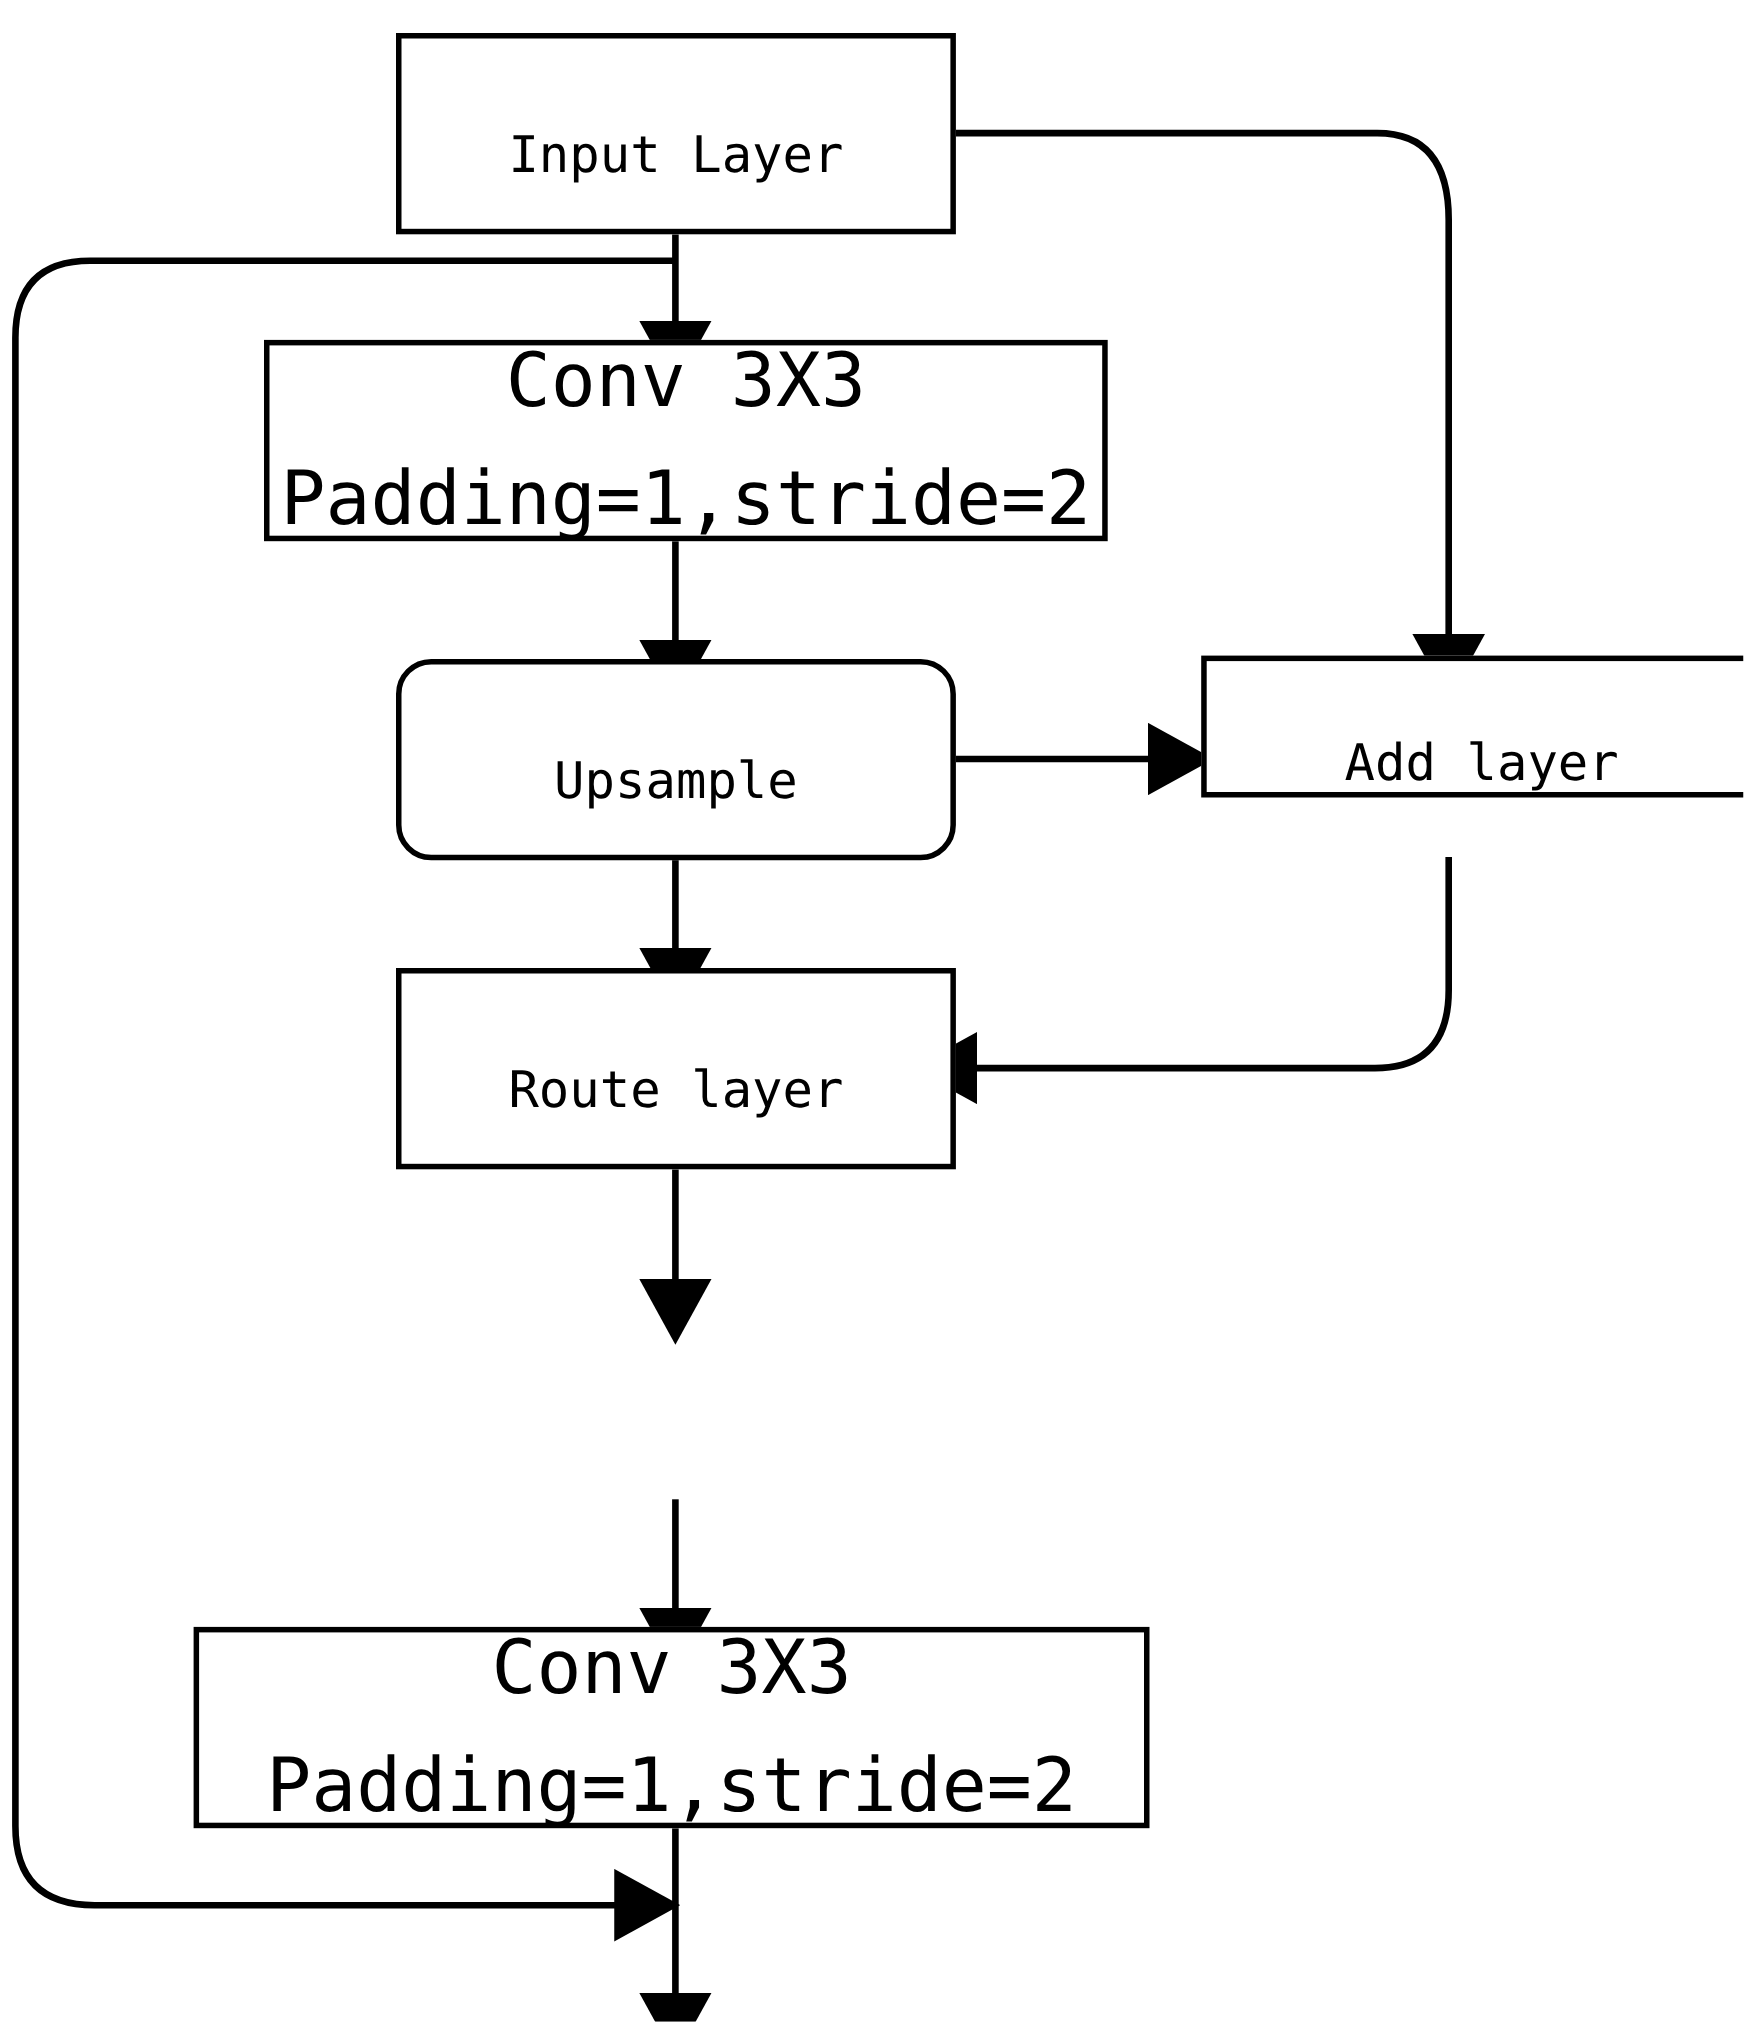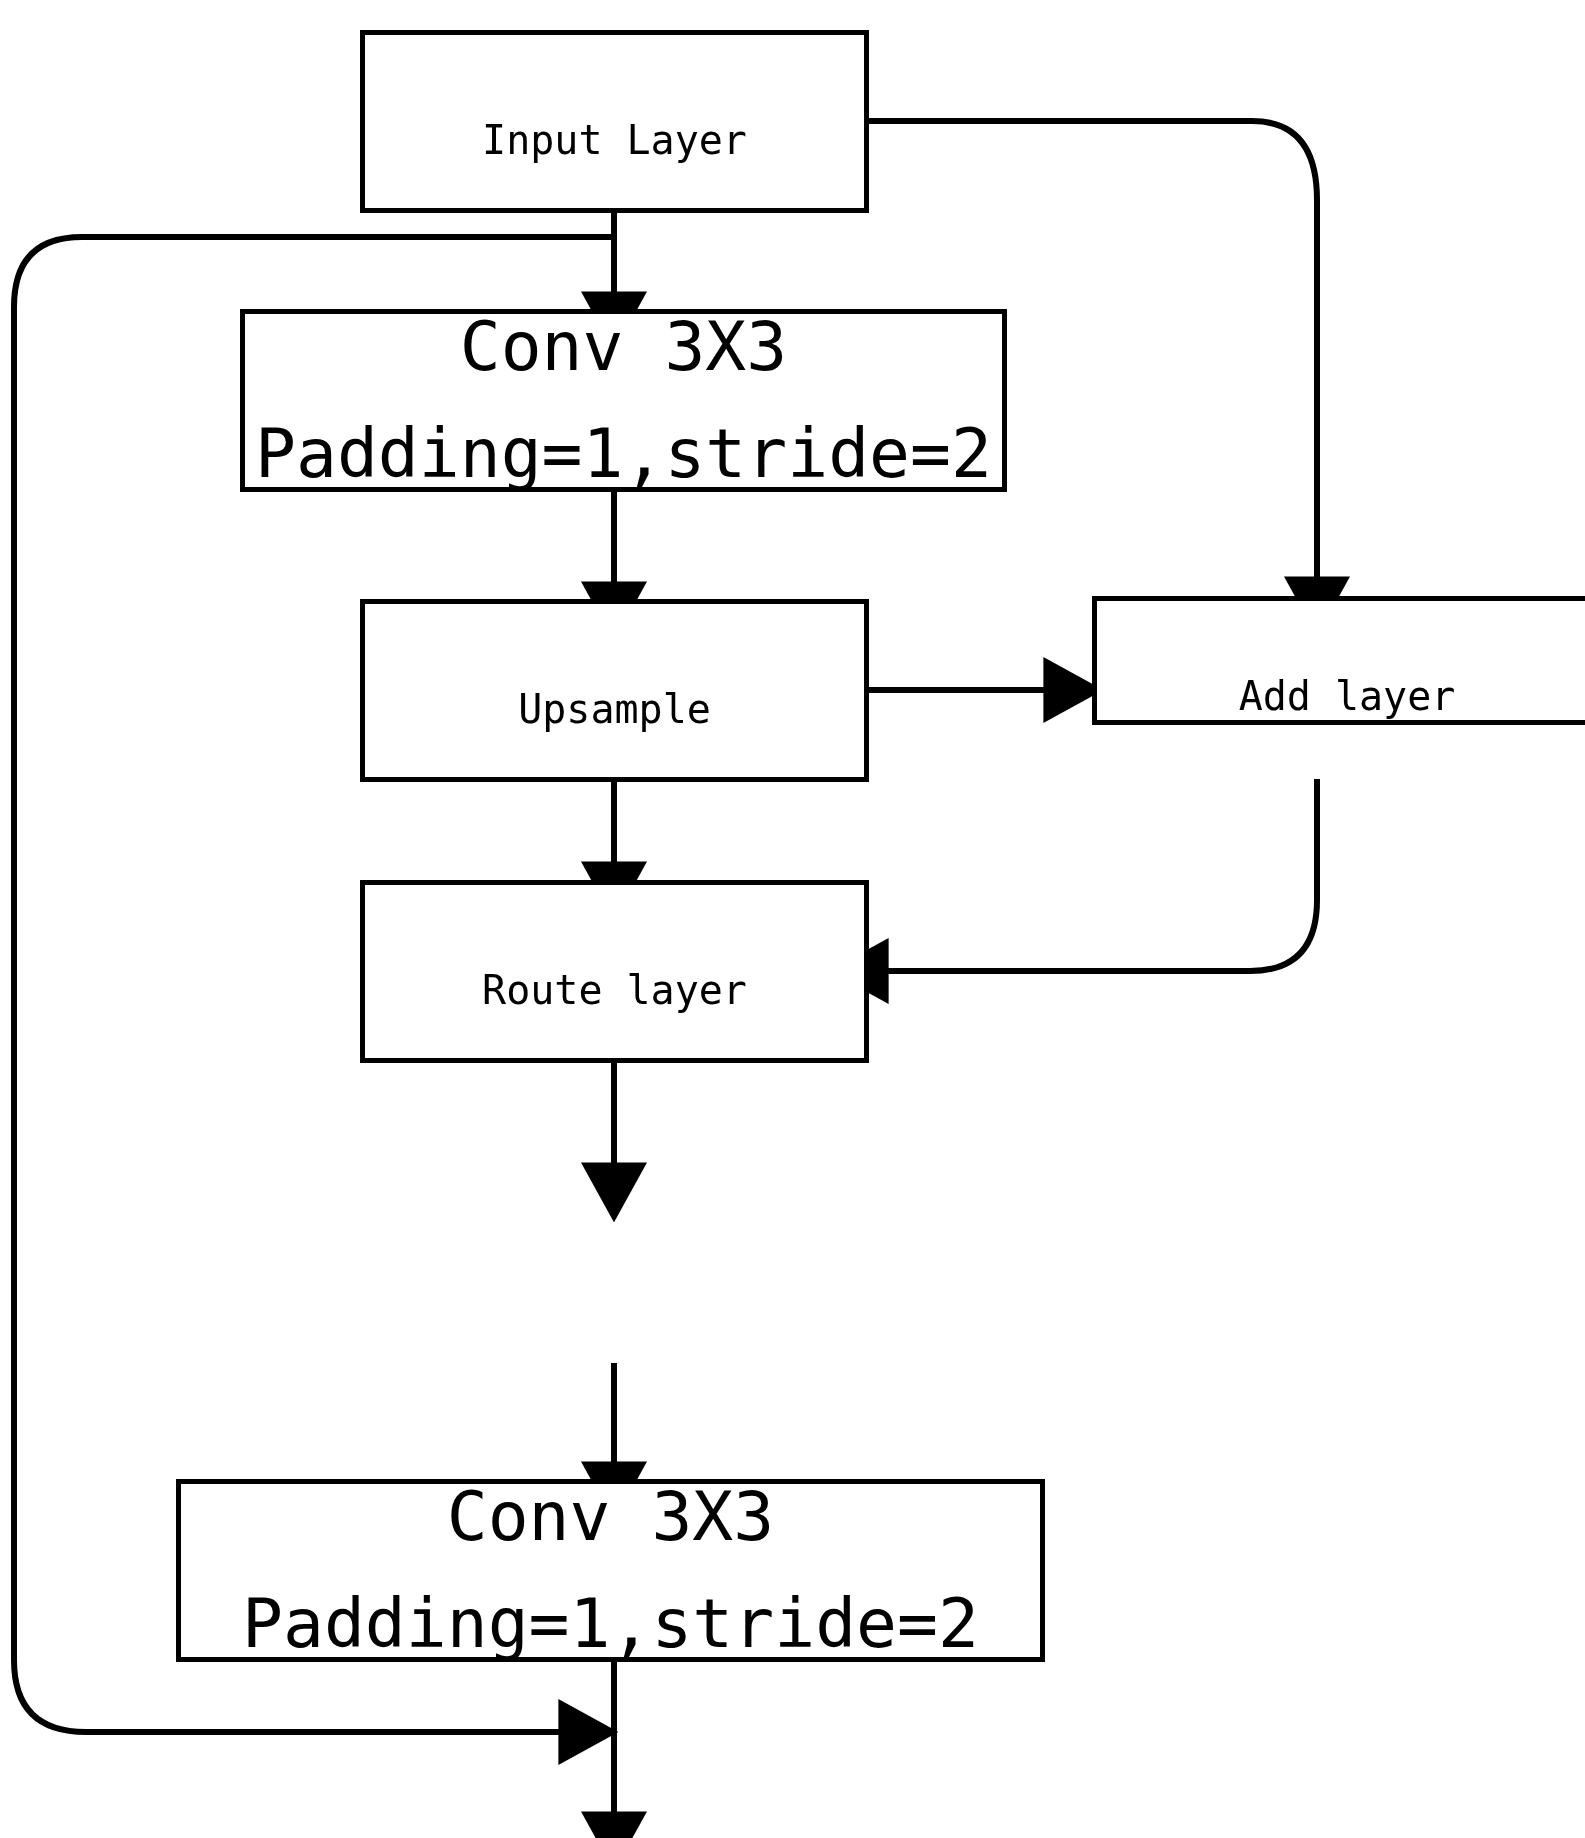--- a/index.html
+++ b/index.html
@@ -3,21 +3,21 @@
 <meta charset="utf-8">
 <style>
   html,body{margin:0;padding:0;background:#ffffff;}
   body{font-family:"DejaVu Sans Mono","Liberation Mono",monospace;}
   #stage{position:relative;width:1585px;height:1838px;background:#ffffff;overflow:hidden;}
   #stage svg{position:absolute;left:0;top:0;width:1585px;height:1838px;}
   .node{position:absolute;border:5px solid #000000;background:#ffffff;box-sizing:border-box;
         display:flex;flex-direction:column;align-items:center;justify-content:center;}
   .node .ln{font-family:"DejaVu Sans Mono","Liberation Mono",monospace;color:#000000;
             white-space:pre;line-height:1.18;letter-spacing:0px;}
-  .one-line .ln{font-size:40px;margin-top:38px;}
+  .one-line .ln{font-size:46px;margin-top:38px;}
   .two-line .ln{font-size:68px;}
   .two-line .ln.l1{margin-bottom:26px;}
 </style>
 </head>
 <body>
 
 <div id="stage">
 
   <svg viewBox="0 0 1585 1838" aria-hidden="true">
     <defs>
@@ -69,21 +69,21 @@
 
   <div class="node one-line" style="left:360px;top:30px;width:509px;height:183px;">
     <div class="ln">Input Layer</div>
   </div>
 
   <div class="node two-line" style="left:240px;top:309px;width:767px;height:183px;">
     <div class="ln l1">Conv 3X3</div>
     <div class="ln l2">Padding=1,stride=2</div>
   </div>
 
-  <div class="node one-line" style="left:360px;top:599px;width:509px;height:183px;">
+  <div class="node one-line" style="left:360px;top:599px;width:509px;height:183px;border-radius:32px;">
     <div class="ln">Upsample</div>
   </div>
 
   <div class="node one-line" style="left:1092px;top:596px;width:510px;height:129px;justify-content:flex-end;">
     <div class="ln">Add layer</div>
   </div>
 
   <div class="node one-line" style="left:360px;top:880px;width:509px;height:183px;">
     <div class="ln">Route layer</div>
   </div>

